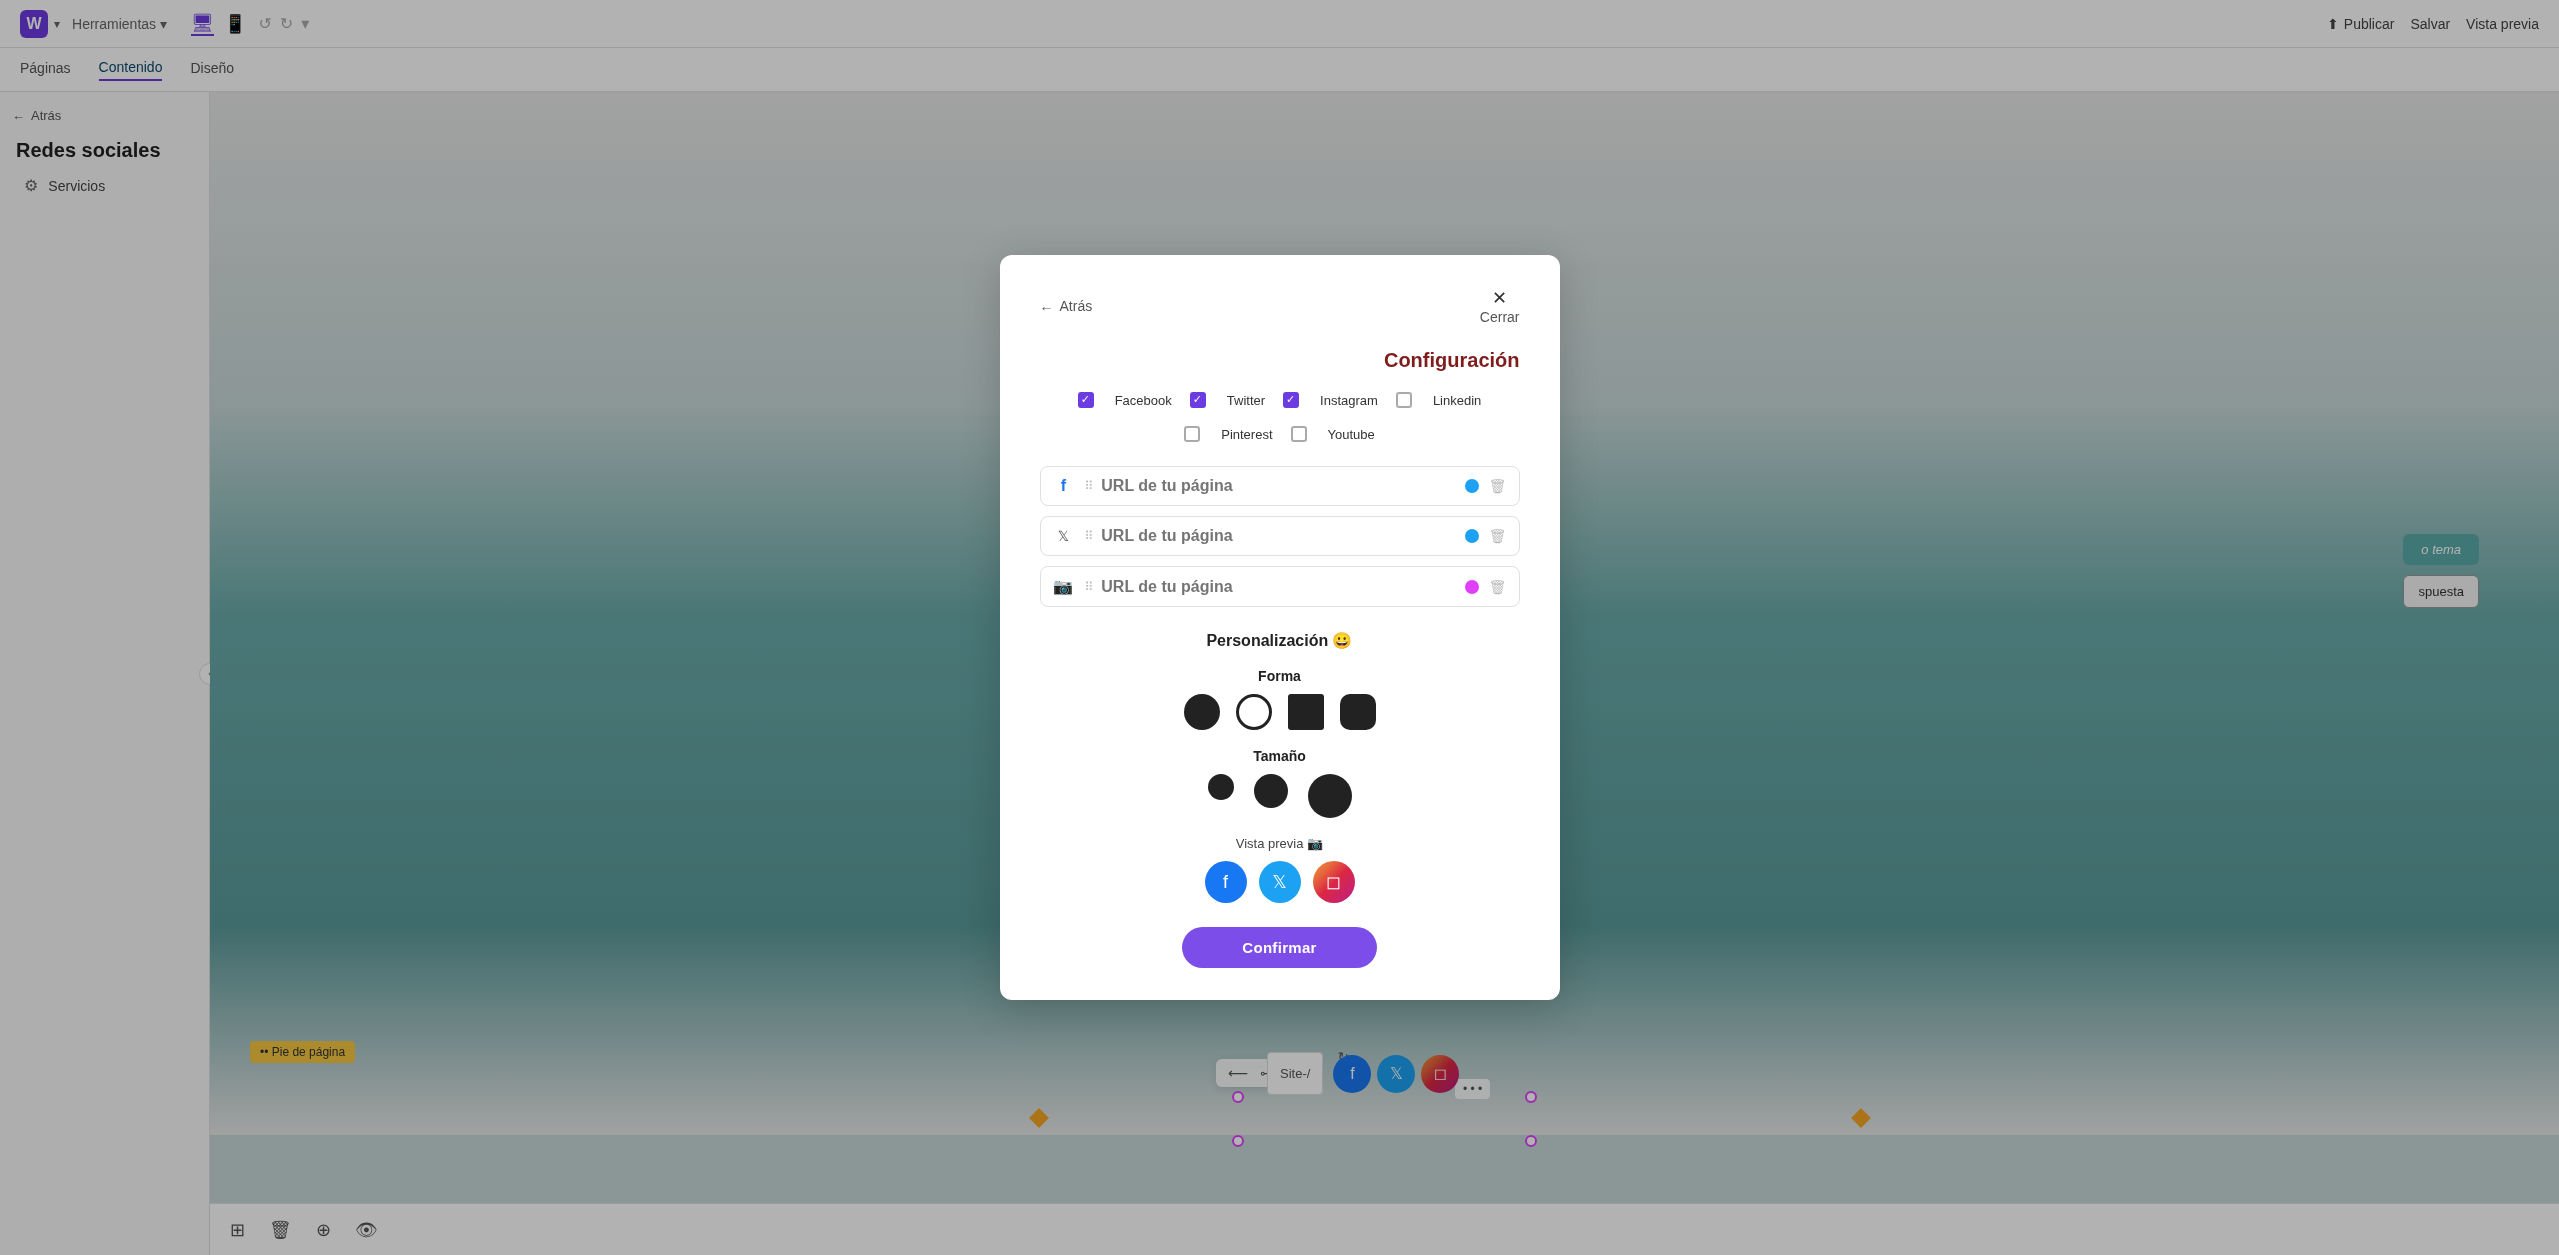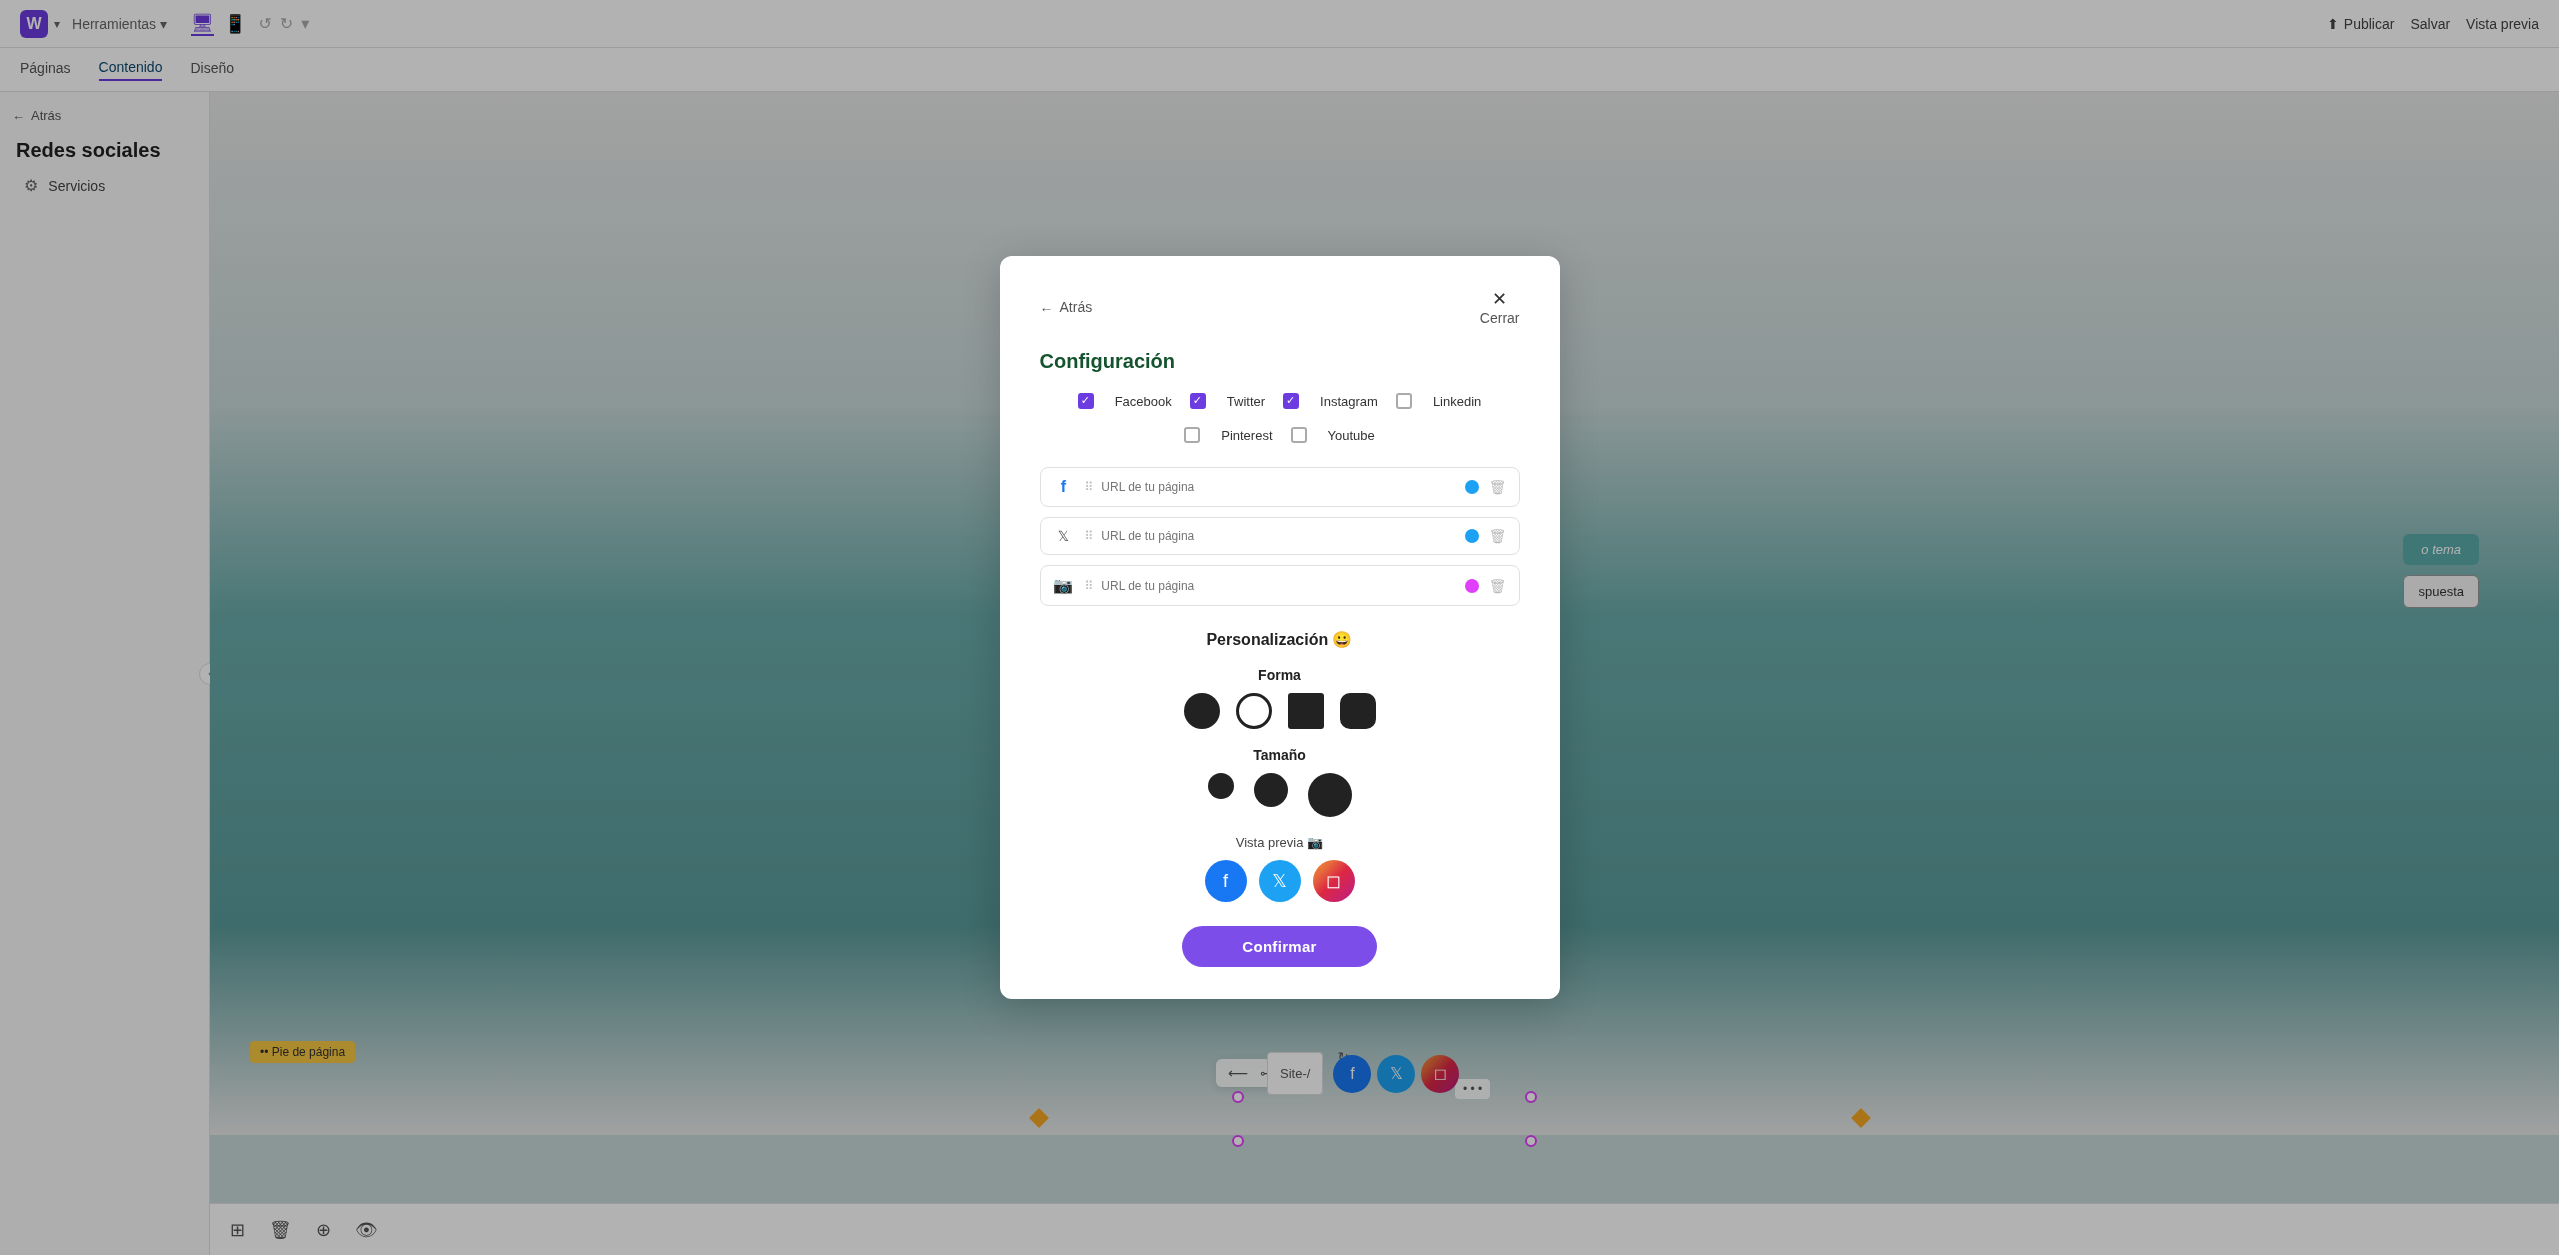--- a/index.html
+++ b/index.html
@@ -111,38 +111,38 @@
       background: #fff; border-radius: 12px; width: 560px; padding: 32px 40px;
       box-shadow: 0 8px 40px rgba(0,0,0,0.18); position: relative;
     }
     .modal-header {
       display: flex; align-items: center; justify-content: space-between;
       margin-bottom: 24px;
     }
     .modal-back { display: flex; align-items: center; gap: 6px; font-size: 14px; color: #555; cursor: pointer; }
     .modal-close { display: flex; flex-direction: column; align-items: center; cursor: pointer; font-size: 14px; color: #555; }
     .modal-close-x { font-size: 18px; color: #333; }
-    .modal-title { text-align: left; font-size: 20px; font-weight: 600; color: #14532d; margin-bottom: 20px; }
+    .modal-title { text-align: right; font-size: 20px; font-weight: 600; color: #7f1d1d; margin-bottom: 20px; }
 
     
     .checkbox-row { display: flex; align-items: center; gap: 18px; justify-content: center; margin-bottom: 24px; flex-wrap: wrap; }
     .checkbox-item { display: flex; align-items: center; gap: 21px; font-size: 13px; color: #333; }
     .cbx { width: 16px; height: 16px; border-radius: 3px; border: 2px solid #aaa; appearance: none; -webkit-appearance: none; cursor: pointer; }
     .cbx:checked { background: #6c3ce1; border-color: #6c3ce1; position: relative; }
     .cbx:checked::after { content: '✓'; position: absolute; color: #fff; font-size: 11px; top: -1px; left: 1px; }
 
     
     .url-row {
       display: flex; align-items: center; gap: 10px;
       border: 1px solid #e0e0e0; border-radius: 8px; padding: 10px 12px;
       margin-bottom: 10px; background: #fff;
     }
     .url-icon { font-size: 16px; color: #555; width: 22px; text-align: center; }
     .url-drag { color: #bbb; font-size: 12px; letter-spacing: -2px; }
-    .url-input { flex: 1; border: none; outline: none; font-size: 12px; color: #c2410c; background: transparent; }
+    .url-input { flex: 1; border: none; outline: none; font-size: 16px; color: #c2410c; background: transparent; font-weight: bold; }
     .url-color-dot { width: 14px; height: 14px; border-radius: 50%; flex-shrink: 0; }
     .url-dot-blue { background: #1da1f2; }
     .url-dot-pink { background: #e040fb; }
     .url-delete { font-size: 14px; color: #bbb; cursor: pointer; }
 
     
     .personalization { margin-top: 24px; }
     .section-title { font-size: 16px; font-weight: 600; text-align: center; color: #222; margin-bottom: 18px; }
     .subsection-title { font-size: 14px; font-weight: 600; text-align: center; color: #222; margin-bottom: 10px; }
     .shapes-row { display: flex; gap: 16px; justify-content: center; margin-bottom: 18px; }

